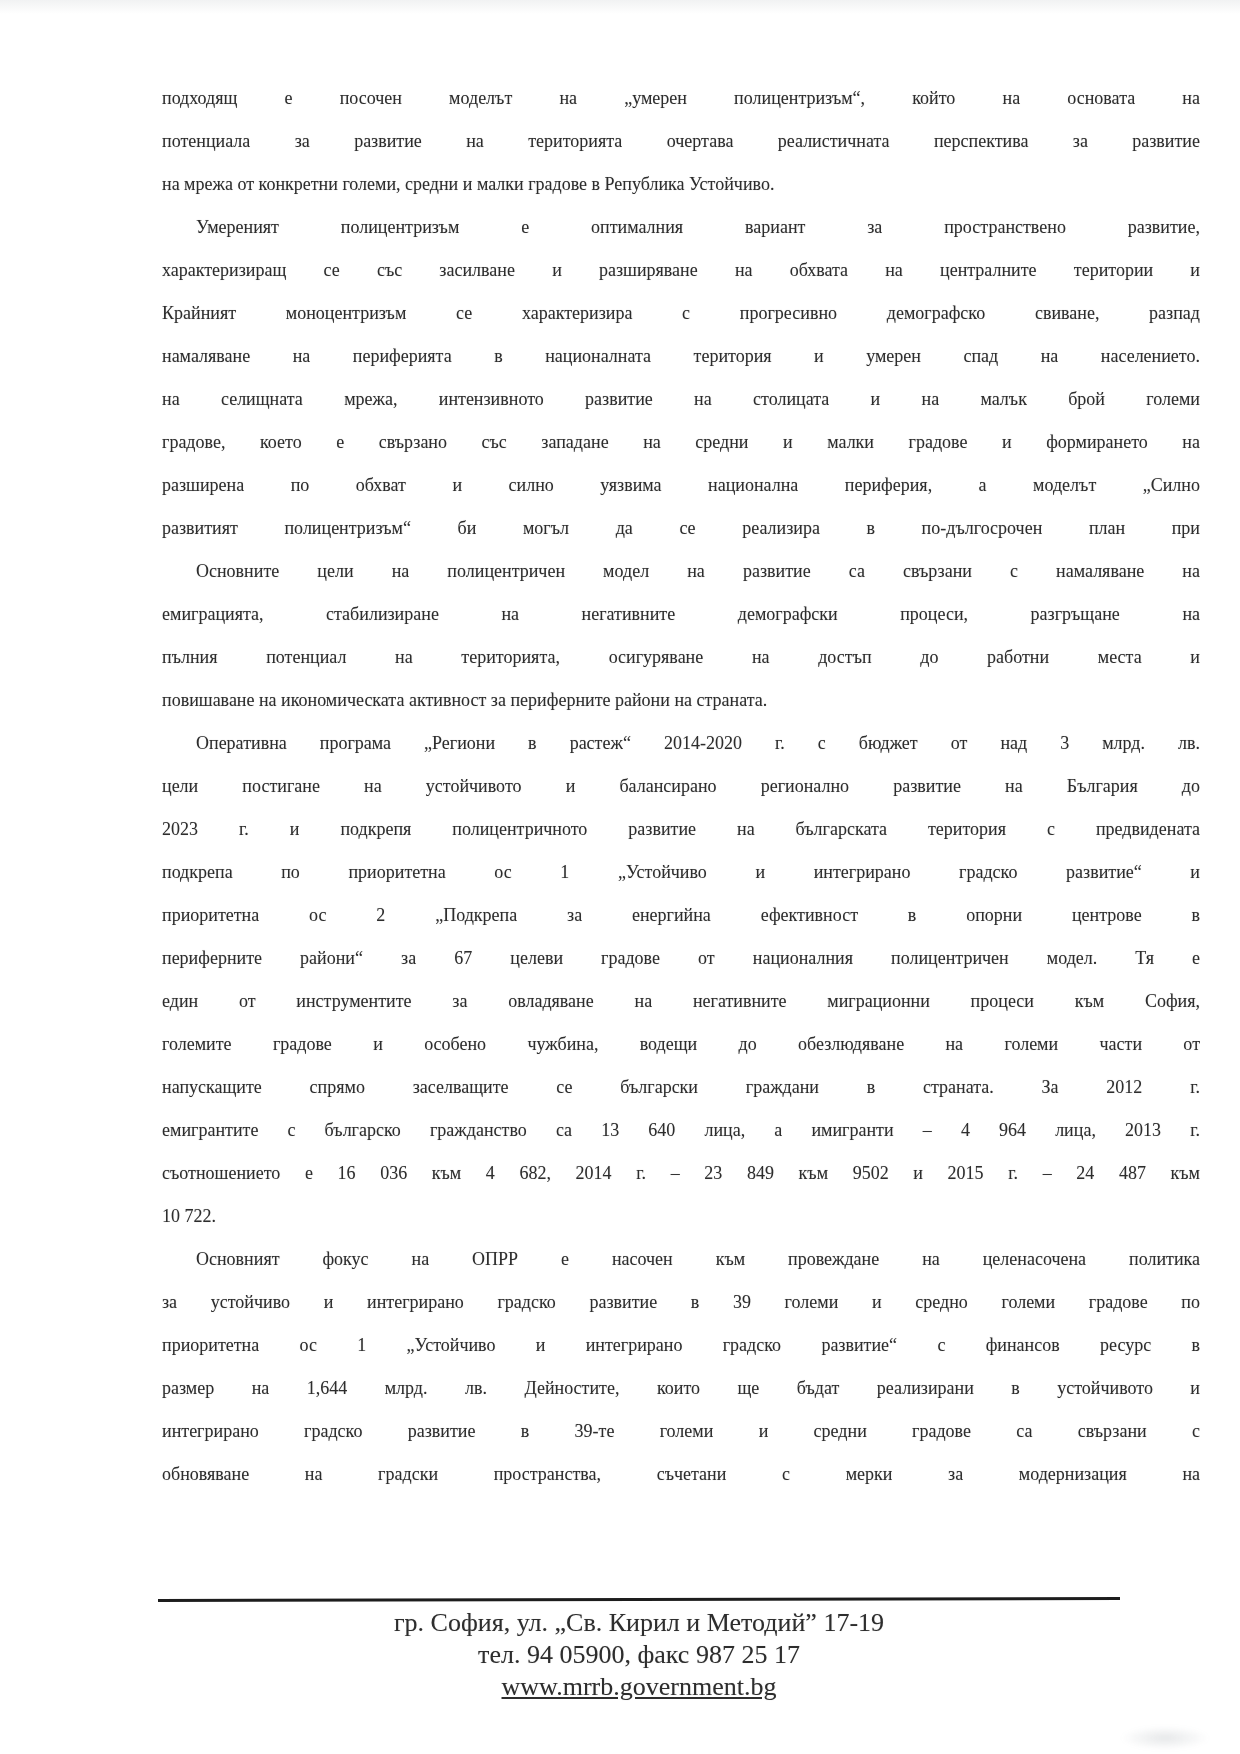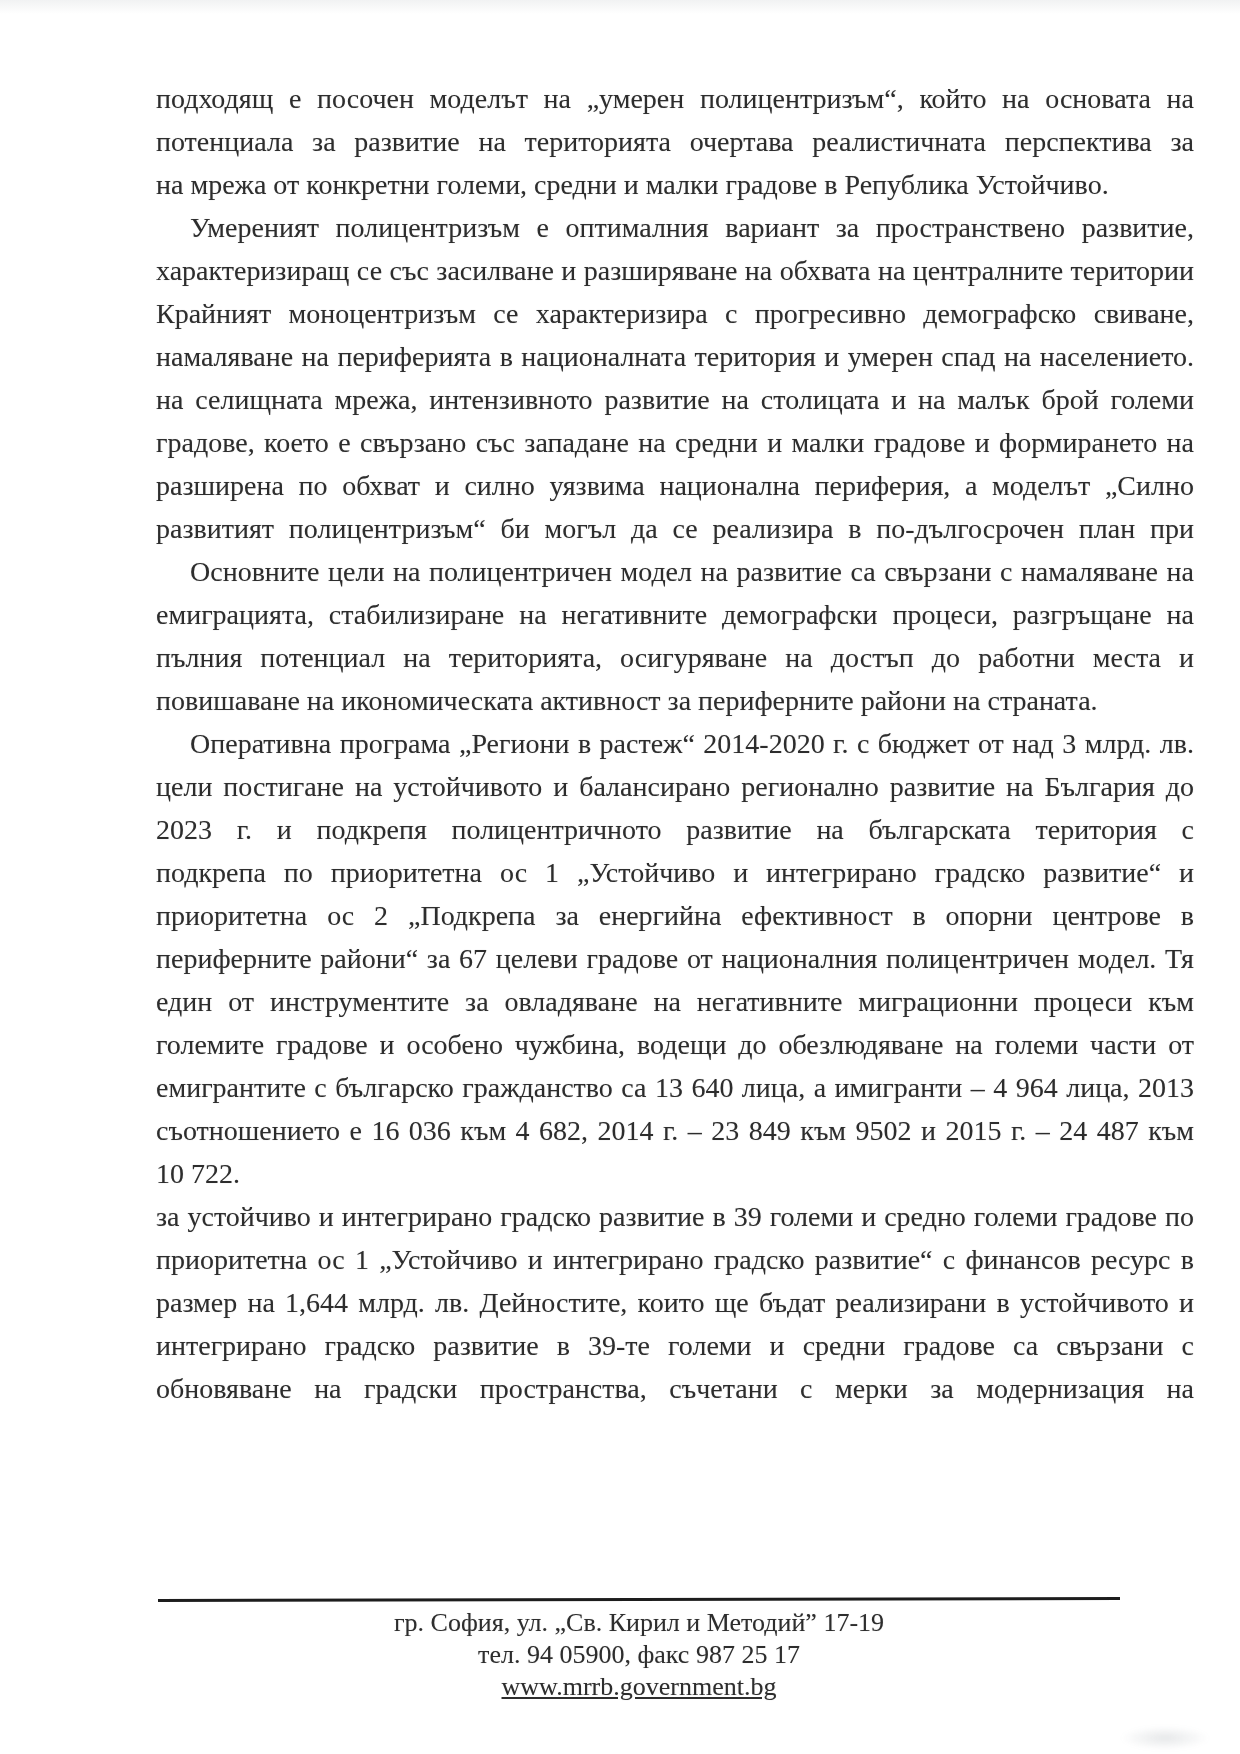--- a/index.html
+++ b/index.html
@@ -20,24 +20,24 @@
     pointer-events: none;
   }
   .scan-smudge {
     position: absolute; right: 30px; bottom: 4px; width: 90px; height: 24px;
     background: radial-gradient(ellipse at center, rgba(100,110,118,0.16), rgba(255,255,255,0) 70%);
     filter: blur(2px);
     pointer-events: none;
   }
   .doc-body {
     position: absolute;
-    left: 156px;
+    left: 162px;
     top: 77px;
     width: 1038px;
-    font-size: 28px;
+    font-size: 18px;
     line-height: 43px;
     text-shadow: 0 0 1px rgba(70,70,70,0.28);
   }
   .line {
     height: 43px;
     overflow: hidden;
     text-align: justify;
     text-align-last: justify;
   }
   .line.indent { text-indent: 34px; }
@@ -98,26 +98,28 @@
 
     <div>
       <div class="line indent">Оперативна програма „Региони в растеж“ 2014-2020 г. с бюджет от над 3 млрд. лв.</div>
       <div class="line">цели постигане на устойчивото и балансирано регионално развитие на България до</div>
       <div class="line">2023 г. и подкрепя полицентричното развитие на българската територия с предвидената</div>
       <div class="line">подкрепа по приоритетна ос 1 „Устойчиво и интегрирано градско развитие“ и</div>
       <div class="line">приоритетна ос 2 „Подкрепа за енергийна ефективност в опорни центрове в</div>
       <div class="line">периферните райони“ за 67 целеви градове от националния полицентричен модел. Тя е</div>
       <div class="line">един от инструментите за овладяване на негативните миграционни процеси към София,</div>
       <div class="line">големите градове и особено чужбина, водещи до обезлюдяване на големи части от</div>
+      <div class="line">напускащите спрямо заселващите се български граждани в страната. За 2012 г.</div>
       <div class="line">емигрантите с българско гражданство са 13 640 лица, а имигранти – 4 964 лица, 2013 г.</div>
       <div class="line">съотношението е 16 036 към 4 682, 2014 г. – 23 849 към 9502 и 2015 г. – 24 487 към</div>
       <div class="line end">10 722.</div>
     </div>
 
     <div>
+      <div class="line indent">Основният фокус на ОПРР е насочен към провеждане на целенасочена политика</div>
       <div class="line">за устойчиво и интегрирано градско развитие в 39 големи и средно големи градове по</div>
       <div class="line">приоритетна ос 1 „Устойчиво и интегрирано градско развитие“ с финансов ресурс в</div>
       <div class="line">размер на 1,644 млрд. лв. Дейностите, които ще бъдат реализирани в устойчивото и</div>
       <div class="line">интегрирано градско развитие в 39-те големи и средни градове са свързани с</div>
       <div class="line">обновяване на градски пространства, съчетани с мерки за модернизация на</div>
     </div>
 
   </div>
 
   <div class="footer-rule"></div>

